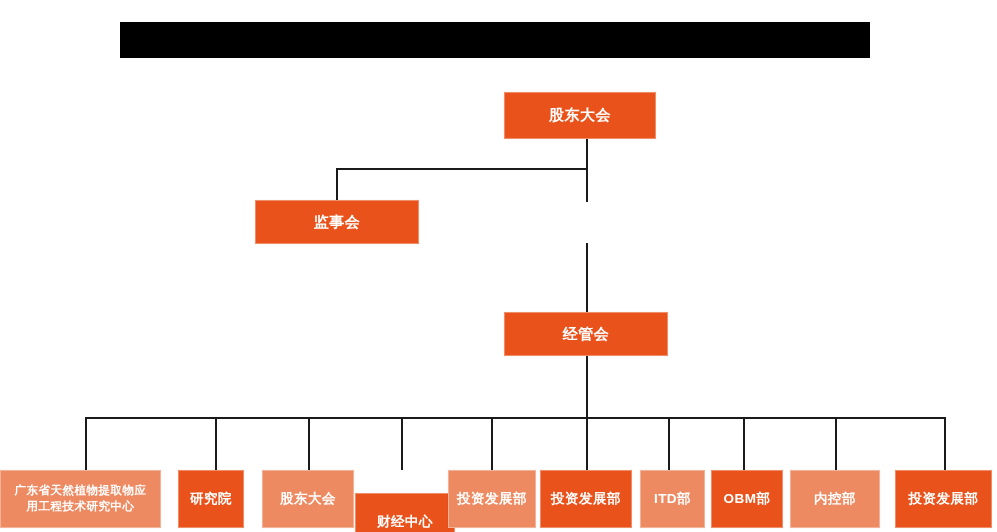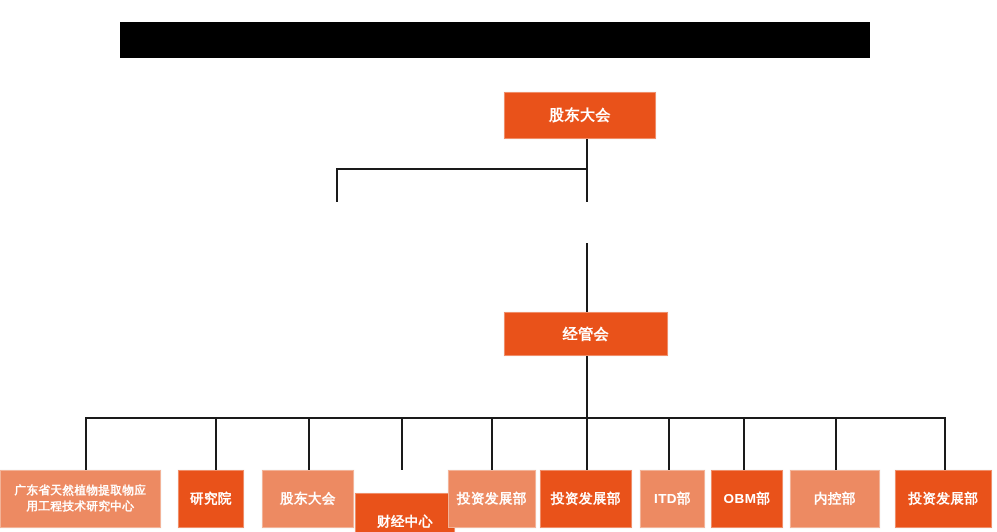--- a/index.html
+++ b/index.html
@@ -104,20 +104,23 @@
   <div class="line v" style="left:586px; top:417px; height:53px;"></div>
   <div class="line v" style="left:668px; top:417px; height:53px;"></div>
   <div class="line v" style="left:743px; top:417px; height:53px;"></div>
   <div class="line v" style="left:835px; top:417px; height:53px;"></div>
   <div class="line v" style="left:944px; top:417px; height:53px;"></div>
 
   <div class="node dark tier1" style="left:504px; top:92px; width:152px; height:47px;">
     <span class="label">股东大会</span>
   </div>
 
+  <div class="node dark tier2" style="left:255px; top:200px; width:164px; height:44px;">
+    <span class="label">监事会</span>
+  </div>
 
 
   <div class="node dark tier3" style="left:504px; top:312px; width:164px; height:44px;justify-content:center;">
     <span class="label">经管会</span>
   </div>
 
   <div class="node light tier4 small" style="left:0px; top:470px; width:161px; height:58px;">
     <span class="label">
       <span>广东省天然植物提取物应</span><br>
       <span>用工程技术研究中心</span>

